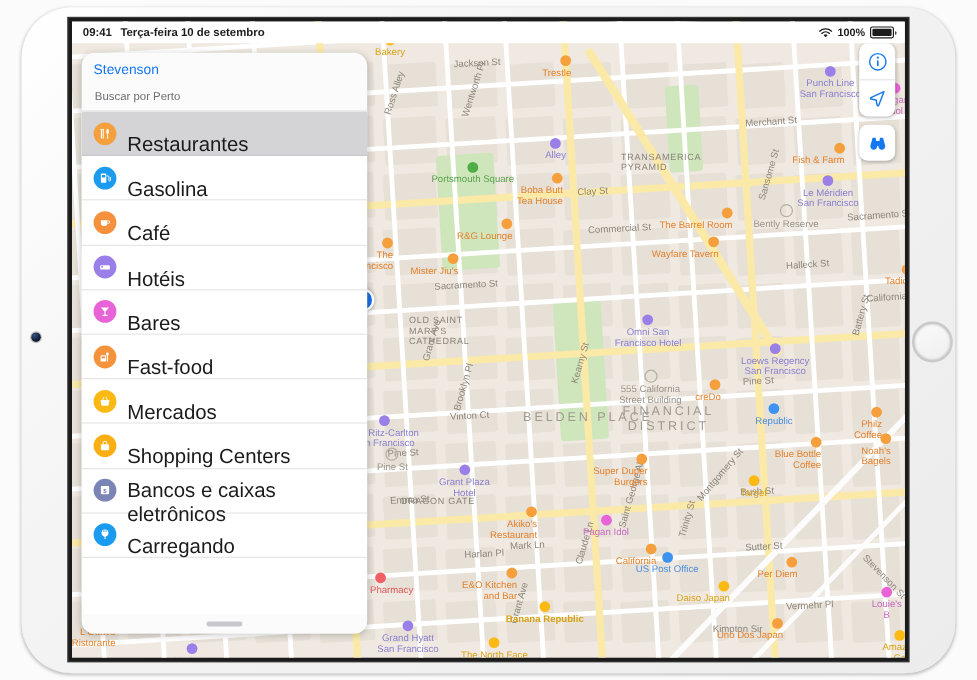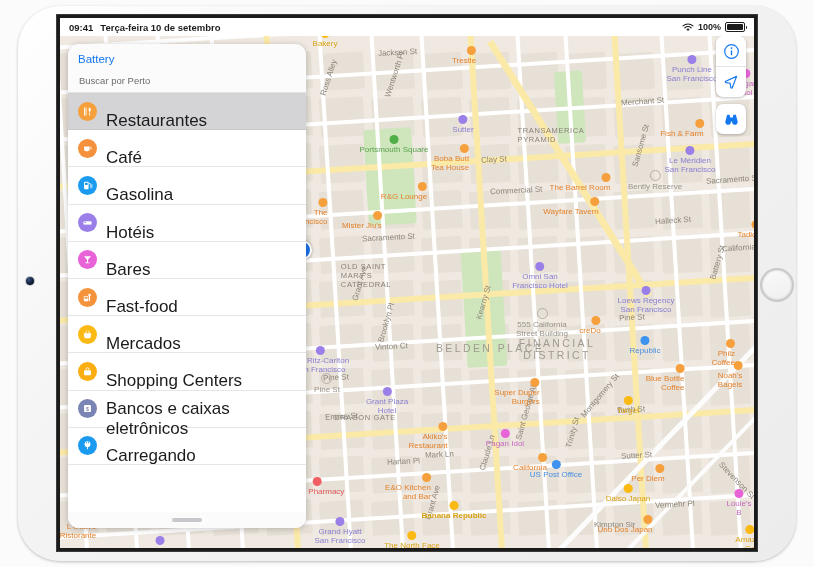--- a/index.html
+++ b/index.html
@@ -341,21 +341,21 @@
 MARY'S
 CATHEDRAL</div>
           <div class="landmark" style="left: 305px; top: 395px; white-space: pre-line;">DRAGON GATE</div>
         </div>
       <div id="map-pois">
           <div class="poi amber" style="left: 265px; top: 11px;"><span class="pin"></span><div style="white-space: pre-line;">Bakery</div></div>
           <div class="poi orange" style="left: 404px; top: 28px;"><span class="pin"></span><div style="white-space: pre-line;">Trestle</div></div>
           <div class="poi amber" style="left: 669px; top: 25px;"><span class="pin"></span><div style="white-space: pre-line;">Allbirds</div></div>
           <div class="poi purple" style="left: 632px; top: 37px;"><span class="pin"></span><div style="white-space: pre-line;">Punch Line
 San Francisco</div></div>
-          <div class="poi purple" style="left: 403px; top: 97px;"><span class="pin"></span><div style="white-space: pre-line;">Sutter</div></div>
+          <div class="poi purple" style="left: 403px; top: 97px;"><span class="pin"></span><div style="white-space: pre-line;">Alley</div></div>
           <div class="poi green" style="left: 334px; top: 117px;"><span class="pin"></span><div style="white-space: pre-line;">Portsmouth Square</div></div>
           <div class="poi orange" style="left: 390px; top: 126px;"><span class="pin"></span><div style="white-space: pre-line;">Boba Butt
 Tea House</div></div>
           <div class="poi orange" style="left: 622px; top: 101px;"><span class="pin"></span><div style="white-space: pre-line;">Fish &amp; Farm</div></div>
           <div class="poi purple" style="left: 630px; top: 128px;"><span class="pin"></span><div style="white-space: pre-line;">Le Méridien
 San Francisco</div></div>
           <div class="poi orange" style="left: 344px; top: 164px;"><span class="pin"></span><div style="white-space: pre-line;">R&amp;G Lounge</div></div>
           <div class="poi orange" style="left: 520px; top: 155px;"><span class="pin"></span><div style="white-space: pre-line;">The Barrel Room</div></div>
           <div class="poi grey" style="left: 595px; top: 152px;"><span class="pin"></span><div style="white-space: pre-line;">Bently Reserve</div></div>
           <div class="poi orange" style="left: 511px; top: 179px;"><span class="pin"></span><div style="white-space: pre-line;">Wayfare Tavern</div></div>
@@ -391,21 +391,21 @@
           <div class="poi blue" style="left: 496px; top: 442px;"><span class="pin"></span><div style="white-space: pre-line;">US Post Office</div></div>
           <div class="poi orange" style="left: 348px; top: 455px;"><span class="pin"></span><div style="white-space: pre-line;">E&amp;O Kitchen
 and Bar</div></div>
           <div class="poi red" style="left: 257px; top: 459px;"><span class="pin"></span><div style="white-space: pre-line;">CVS Pharmacy</div></div>
           <div class="poi amber" style="left: 394px; top: 483px; font-weight: bold;"><span class="pin"></span><div style="white-space: pre-line;">Banana Republic</div></div>
           <div class="poi purple" style="left: 280px; top: 499px;"><span class="pin"></span><div style="white-space: pre-line;">Grand Hyatt
 San Francisco</div></div>
           <div class="poi amber" style="left: 352px; top: 513px;"><span class="pin"></span><div style="white-space: pre-line;">The North Face</div></div>
           <div class="poi amber" style="left: 690px; top: 507px;"><span class="pin"></span><div style="white-space: pre-line;">Amazon Go</div></div>
           <div class="poi orange" style="left: 588px; top: 446px;"><span class="pin"></span><div style="white-space: pre-line;">Per Diem</div></div>
-          <div class="poi amber" style="left: 568px; top: 466px;"><span class="pin"></span><div style="white-space: pre-line;">Daiso Japan</div></div>
+          <div class="poi amber" style="left: 526px; top: 466px; text-align: right;"><span class="pin"></span><div style="white-space: pre-line;">Daiso Japan</div></div>
           <div class="poi orange" style="left: 565px; top: 497px;"><span class="pin"></span><div style="white-space: pre-line;">Uno Dos Japan</div></div>
           <div class="poi pink" style="left: 679px; top: 471px;"><span class="pin"></span><div style="white-space: pre-line;">Louie's B</div></div>
           <div class="poi orange" style="left: 18px; top: 494px;"><span class="pin"></span><div style="white-space: pre-line;">L'Ottavo
 Ristorante</div></div>
           <div class="poi purple" style="left: 100px; top: 518px;"><span class="pin"></span><div style="white-space: pre-line;">Marines'
 Memorial</div></div>
         </div>
       <div class="userdot" style="left:232px;top:222px"></div>
     </div>
 
@@ -448,53 +448,53 @@
         <span>100%</span>
         <span class="batt">
             <i></i>
           </span>
       </div>
     </div>
 
     <div class="panel">
       <div class="panel-top">
         <div class="searchrow">
-          <span class="cancel">Battery</span>
+          <span class="cancel">Stevenson</span>
         </div>
         <div class="section-hd">Buscar por Perto</div>
       </div>
       <div class="list" id="nearby-list">
           <div class="row sel">
             <span class="cicon" style="background: rgb(245, 160, 60);">
               <svg width="11" height="11" viewBox="0 0 16 16">
                 <rect x="3" y="2" width="1.3" height="12" rx=".6" fill="#fff"></rect>
                 <rect x="5.2" y="2" width="1.3" height="12" rx=".6" fill="#fff"></rect>
                 <path d="M10.6 2c1.4 0 2.2 1.5 2.2 3.4 0 1.4-.5 2.4-1.2 2.8l.3 5.2a.7.7 0 0 1-1.4 0l.3-5.2c-.7-.4-1.2-1.4-1.2-2.8C9.6 3.5 10.4 2 10.6 2Z" fill="#fff"></path>
               </svg>
             </span>
             <span class="lbl">Restaurantes</span>
           </div>
           <div class="row">
-            <span class="cicon" style="background: rgb(245, 144, 60);">
-              <svg width="11" height="11" viewBox="0 0 16 16">
-                <path d="M3 5h8v4.2A2.8 2.8 0 0 1 8.2 12H5.8A2.8 2.8 0 0 1 3 9.2V5Z" fill="#fff"></path>
-                <path d="M11.2 6h1.1a1.5 1.5 0 0 1 0 3h-1.1" fill="none" stroke="#fff" stroke-width="1.1"></path>
-              </svg>
-            </span>
-            <span class="lbl">Café</span>
-          </div>
-          <div class="row">
             <span class="cicon" style="background: rgb(26, 155, 240);">
               <svg width="11" height="11" viewBox="0 0 16 16">
                 <rect x="3" y="2.4" width="6.6" height="11.2" rx="1.1" fill="#fff"></rect>
                 <rect x="4.3" y="4" width="4" height="3.1" rx=".5" fill="#1A9BF0"></rect>
                 <path d="M10.4 5.3h1.5a.8.8 0 0 1 .8.8v4.4a.9.9 0 0 0 1.8 0V7" fill="none" stroke="#fff" stroke-width="1.1" stroke-linecap="round"></path>
               </svg>
             </span>
             <span class="lbl">Gasolina</span>
+          </div>
+          <div class="row">
+            <span class="cicon" style="background: rgb(245, 144, 60);">
+              <svg width="11" height="11" viewBox="0 0 16 16">
+                <path d="M3 5h8v4.2A2.8 2.8 0 0 1 8.2 12H5.8A2.8 2.8 0 0 1 3 9.2V5Z" fill="#fff"></path>
+                <path d="M11.2 6h1.1a1.5 1.5 0 0 1 0 3h-1.1" fill="none" stroke="#fff" stroke-width="1.1"></path>
+              </svg>
+            </span>
+            <span class="lbl">Café</span>
           </div>
           <div class="row">
             <span class="cicon" style="background: rgb(155, 127, 232);">
               <svg width="11" height="11" viewBox="0 0 16 16">
                 <rect x="2" y="6" width="12" height="4.4" rx="1.6" fill="#fff"></rect>
                 <rect x="2" y="9.4" width="12" height="1.6" rx=".6" fill="#fff"></rect>
                 <circle cx="4.6" cy="7.6" r="1.2" fill="#9B7FE8"></circle>
               </svg>
             </span>
             <span class="lbl">Hotéis</span>

